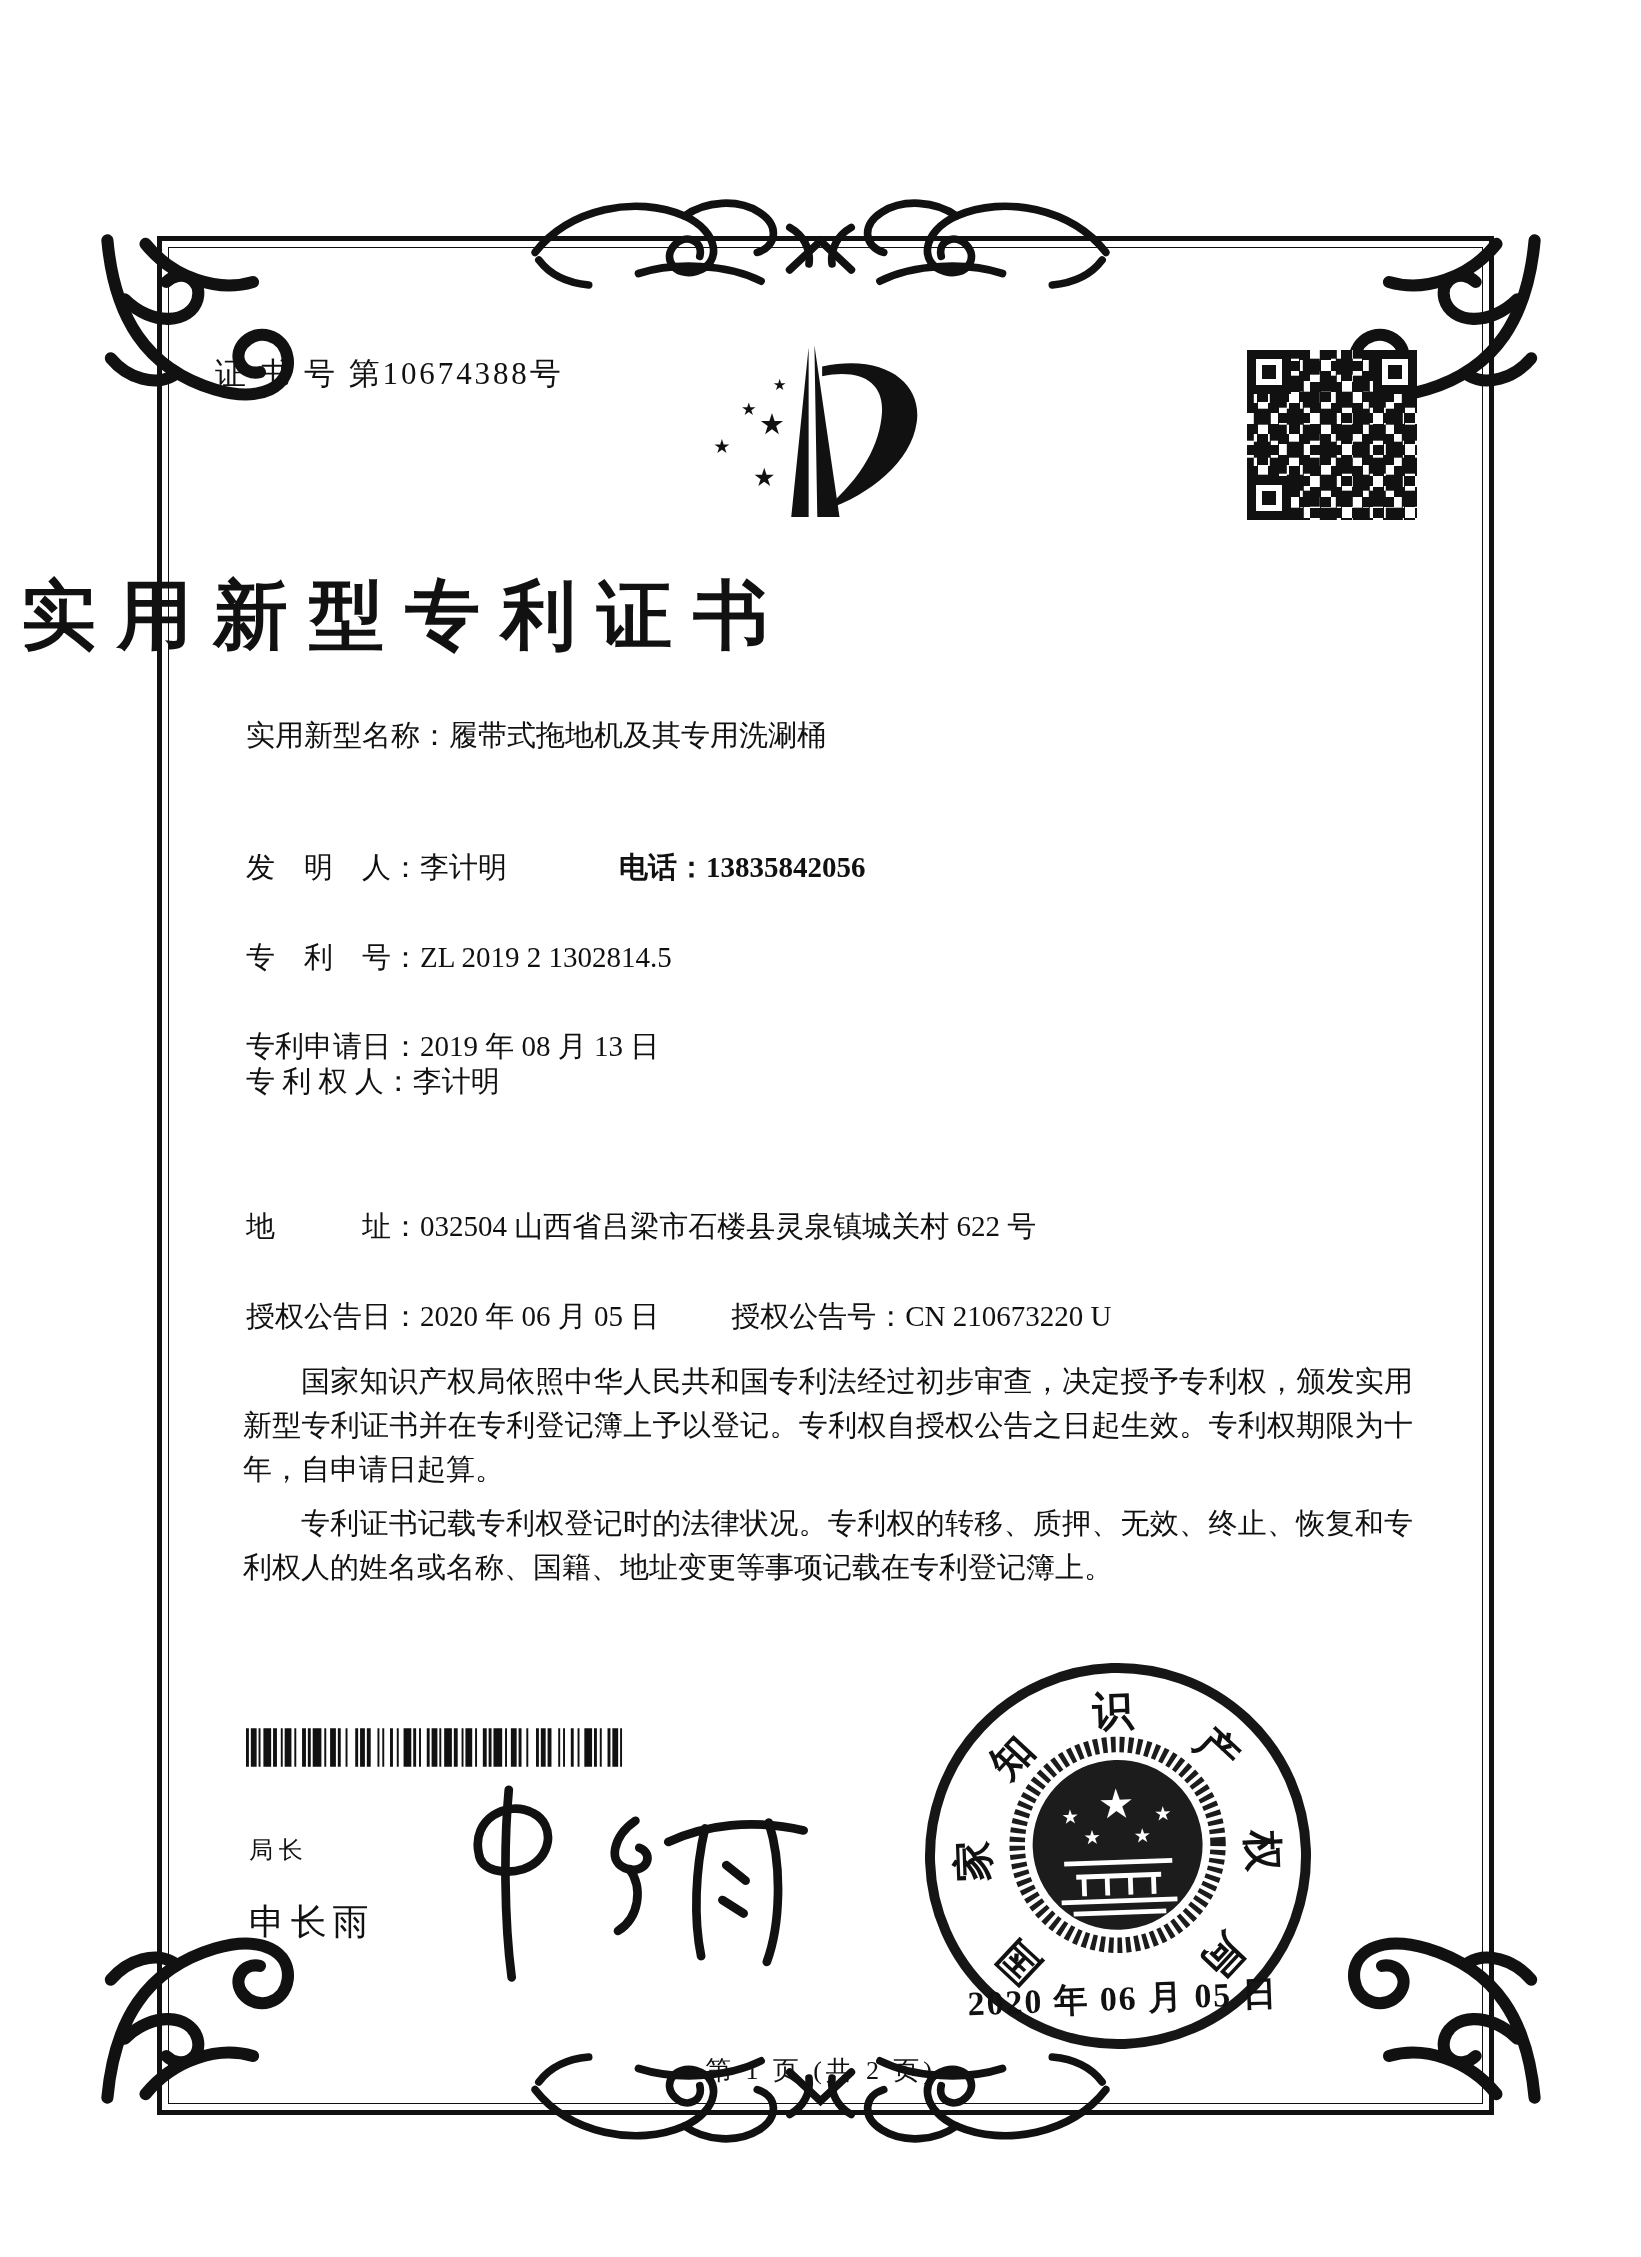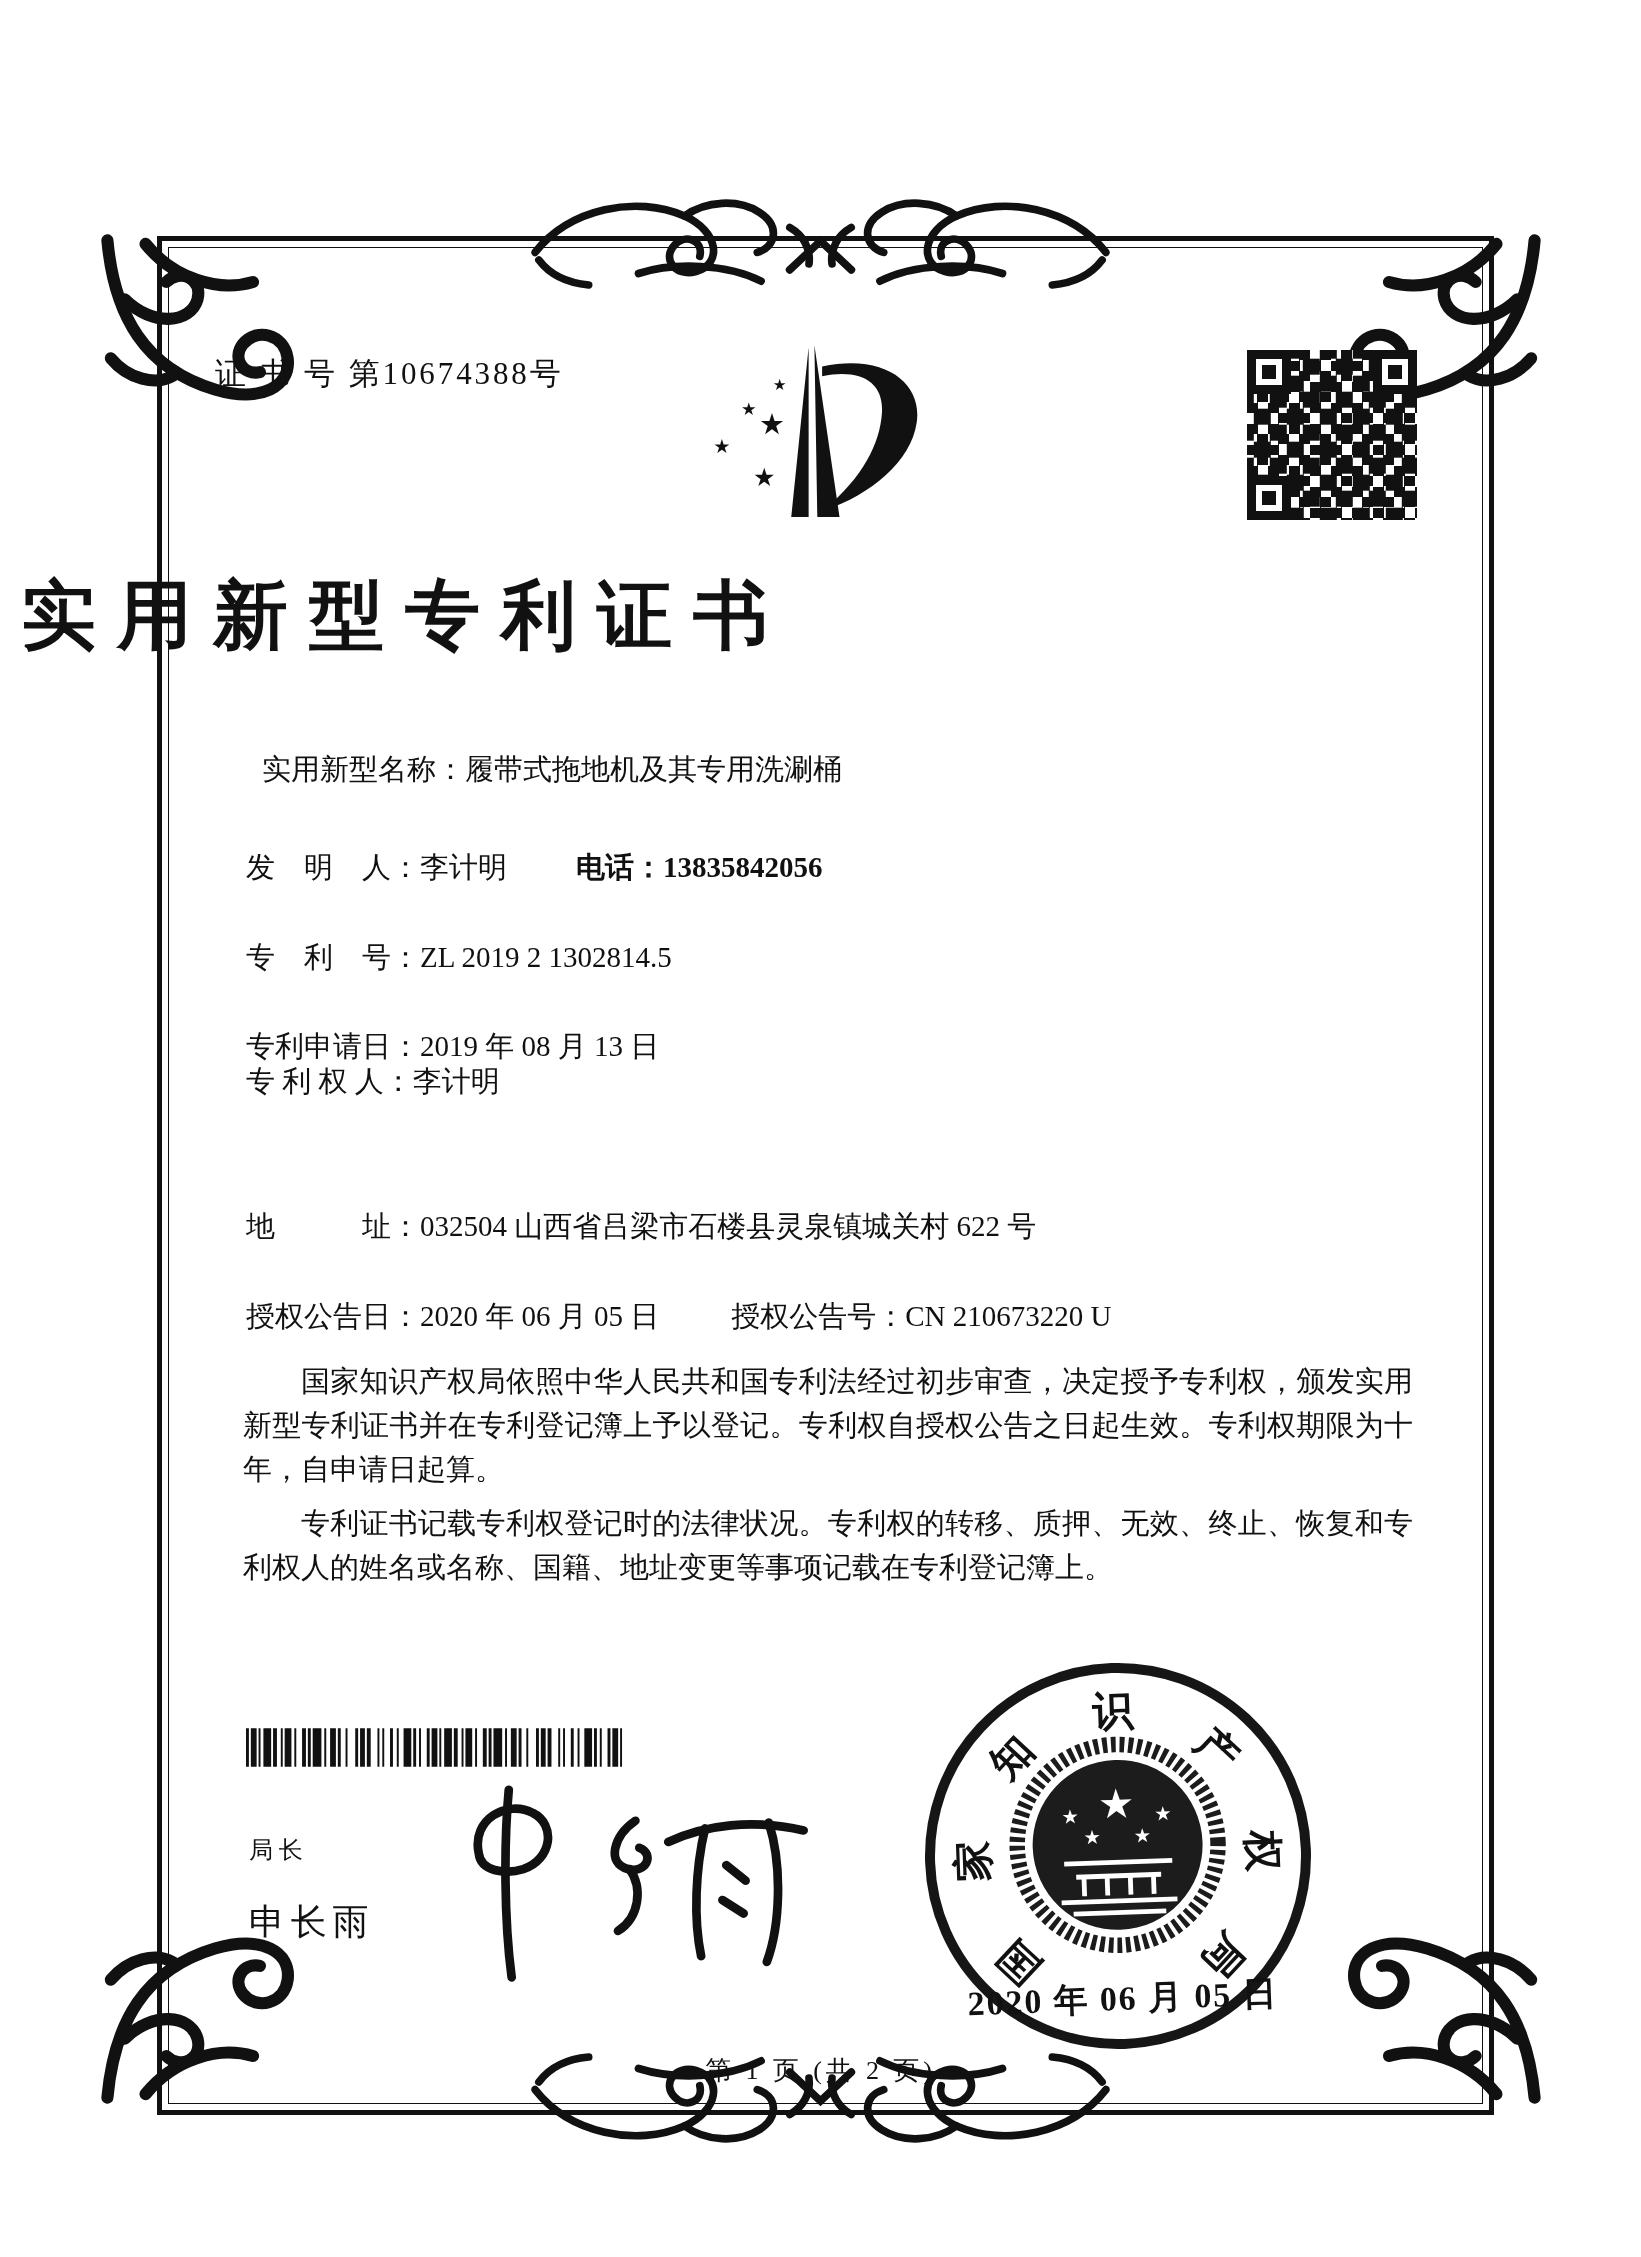--- a/index.html
+++ b/index.html
@@ -21,23 +21,23 @@
       background:
         conic-gradient(#111 25%,transparent 0 50%,#111 0 75%,transparent 0) 0 0/21px 21px,
         conic-gradient(#111 25%,#fff 0 50%,#111 0 75%,#fff 0) 6.8px 8.7px/33px 33px;}
   .qr-finder{position:absolute;width:44px;height:44px;border:9.7px solid #111;background:#fff;box-sizing:border-box;}
   .qr-finder::after{content:"";position:absolute;inset:5.8px;background:#111;}
   .qr-f-tl{left:0;top:0;} .qr-f-tr{right:0;top:0;} .qr-f-bl{left:0;bottom:0;}
   .title{position:absolute;left:0;top:566px;width:100%;text-align:left;font-weight:bold;
          font-size:75px;letter-spacing:21px;text-indent:21px;white-space:nowrap;}
   
   .row{position:absolute;left:246px;font-size:29px;white-space:nowrap;}
-  .r0{top:750px;margin-left:16px;} .r1{top:848px;} .r2{top:938px;} .r3{top:1027px;}
+  .r0{top:716px;} .r1{top:848px;} .r2{top:938px;} .r3{top:1027px;}
   .r4{top:1062px;} .r5{top:1207px;} .r6{top:1297px;}
-  .pair2{margin-left:69px;} .r6 .pair2{margin-left:72px;}
+  .pair2{margin-left:112px;} .r6 .pair2{margin-left:72px;}
   .bold{font-weight:bold;}
   
   .paras{position:absolute;left:243px;top:1359px;width:1170px;font-size:29px;line-height:44px;
          text-align:justify;}
   .paras p{margin:0 0 9.7px 0;text-indent:2em;}
   
   .barcode{position:absolute;left:246px;top:1728px;}
   
   .signer-role{position:absolute;left:249px;top:1834px;font-size:24px;letter-spacing:5.8px;}
   .signer-name{position:absolute;left:249px;top:1898px;font-size:36px;letter-spacing:5.8px;}

